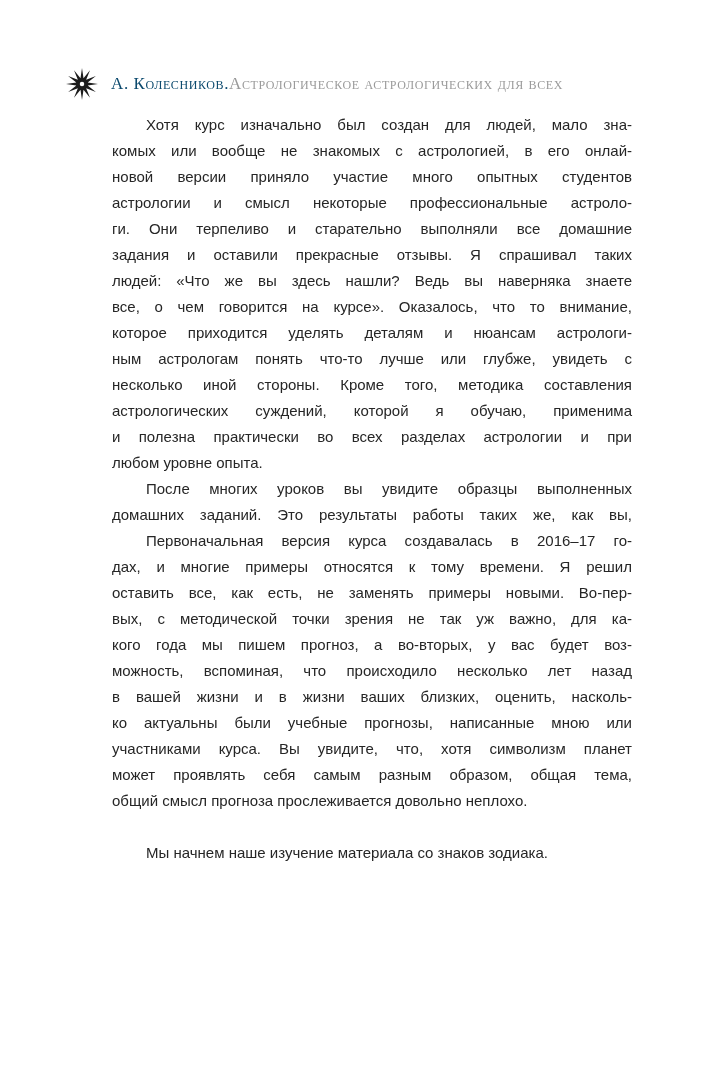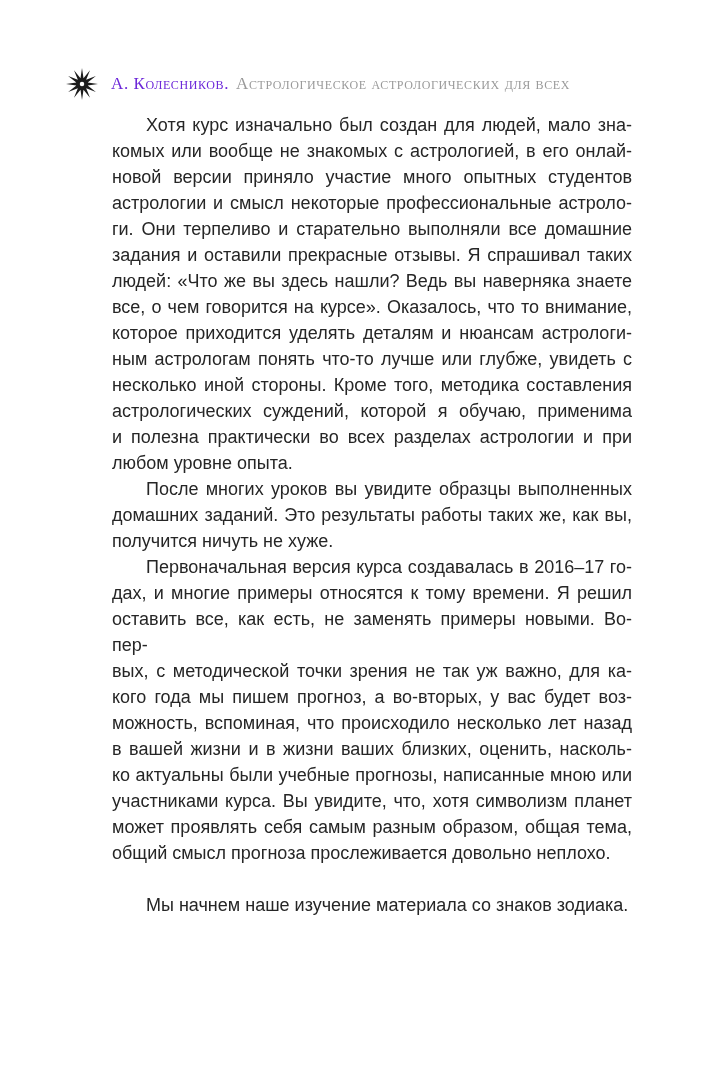--- a/index.html
+++ b/index.html
@@ -27,28 +27,28 @@
     height: 32px;
     flex: 0 0 auto;
   }
   .header-text {
     font-family: "Liberation Serif", serif;
     font-variant: small-caps;
     font-size: 17px;
     letter-spacing: 0.6px;
     white-space: nowrap;
   }
-  .header-author { color: #6d28d9; margin-right: 7px; }
+  .header-author { color: #0c4a6e; }
   .header-title  { color: #9a9a9a; }
   .body-text {
     position: absolute;
     top: 112px;
     left: 112px;
     width: 520px;
-    font-size: 18px;
+    font-size: 15px;
     line-height: 26px;
     hyphens: none;
   }
   .line {
     text-align: justify;
     text-align-last: justify;
     text-justify: inter-word;
   }
   .line.last  { text-align-last: left; }
   .line.first { text-indent: 34px; }
@@ -86,21 +86,20 @@
       <div class="line">людей: «Что же вы здесь нашли? Ведь вы наверняка знаете</div>
       <div class="line">все, о чем говорится на курсе». Оказалось, что то внимание,</div>
       <div class="line">которое приходится уделять деталям и нюансам астрологи-</div>
       <div class="line">ным астрологам понять что-то лучше или глубже, увидеть с</div>
       <div class="line">несколько иной стороны. Кроме того, методика составления</div>
       <div class="line">астрологических суждений, которой я обучаю, применима</div>
       <div class="line">и полезна практически во всех разделах астрологии и при</div>
       <div class="line last">любом уровне опыта.</div>
       <div class="line first">После многих уроков вы увидите образцы выполненных</div>
       <div class="line">домашних заданий. Это результаты работы таких же, как вы,</div>
-      <div class="line last">получится ничуть не хуже.</div>
       <div class="line first">Первоначальная версия курса создавалась в 2016–17 го-</div>
       <div class="line">дах, и многие примеры относятся к тому времени. Я решил</div>
       <div class="line">оставить все, как есть, не заменять примеры новыми. Во-пер-</div>
       <div class="line">вых, с методической точки зрения не так уж важно, для ка-</div>
       <div class="line">кого года мы пишем прогноз, а во-вторых, у вас будет воз-</div>
       <div class="line">можность, вспоминая, что происходило несколько лет назад</div>
       <div class="line">в вашей жизни и в жизни ваших близких, оценить, насколь-</div>
       <div class="line">ко актуальны были учебные прогнозы, написанные мною или</div>
       <div class="line">участниками курса. Вы увидите, что, хотя символизм планет</div>
       <div class="line">может проявлять себя самым разным образом, общая тема,</div>

